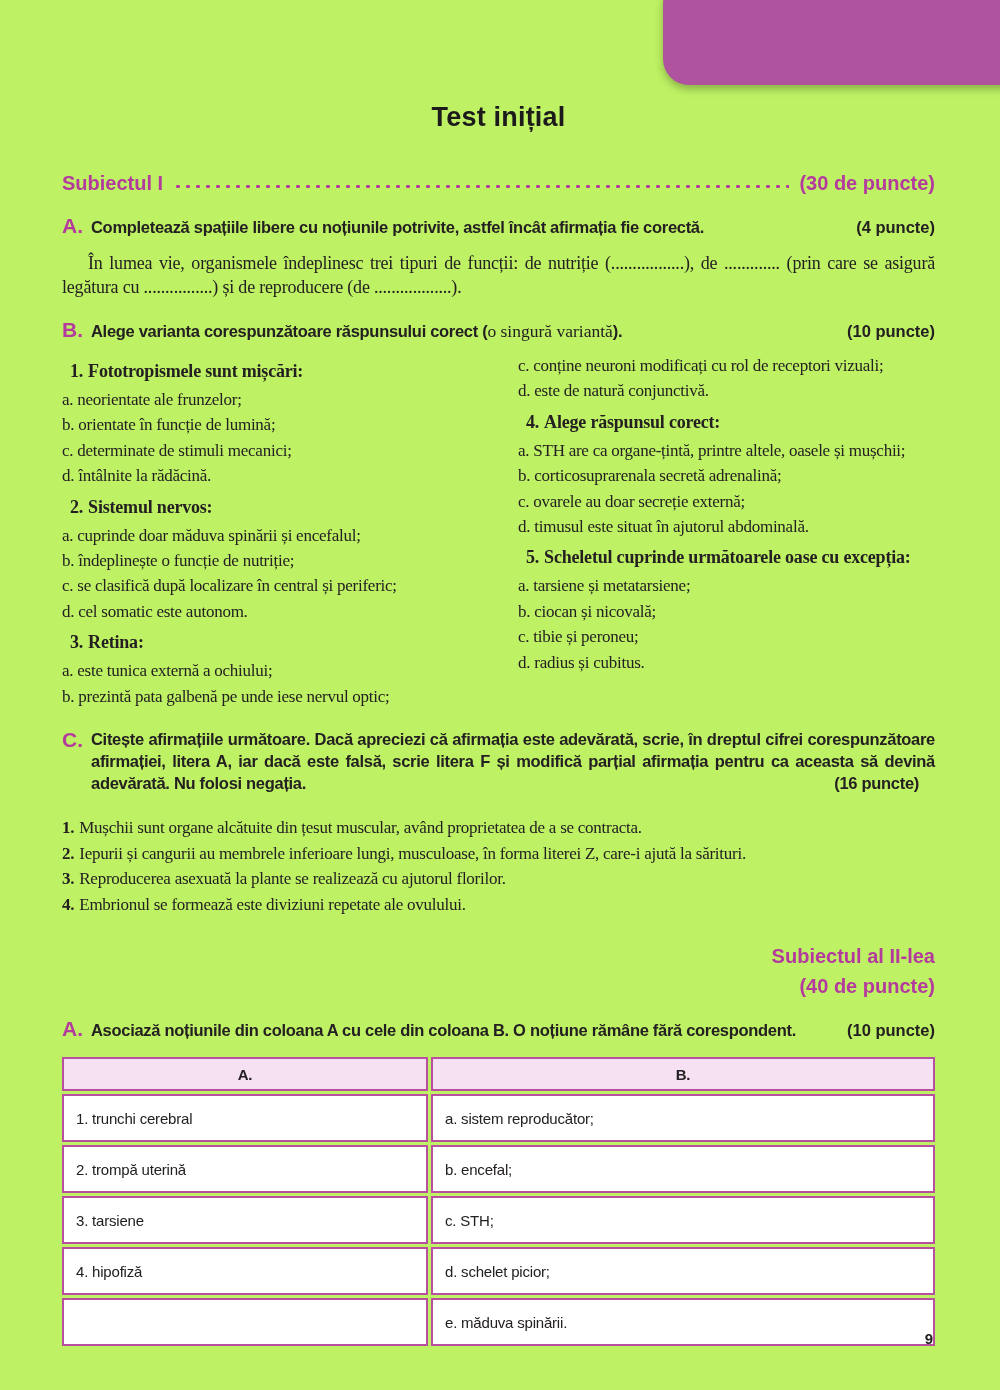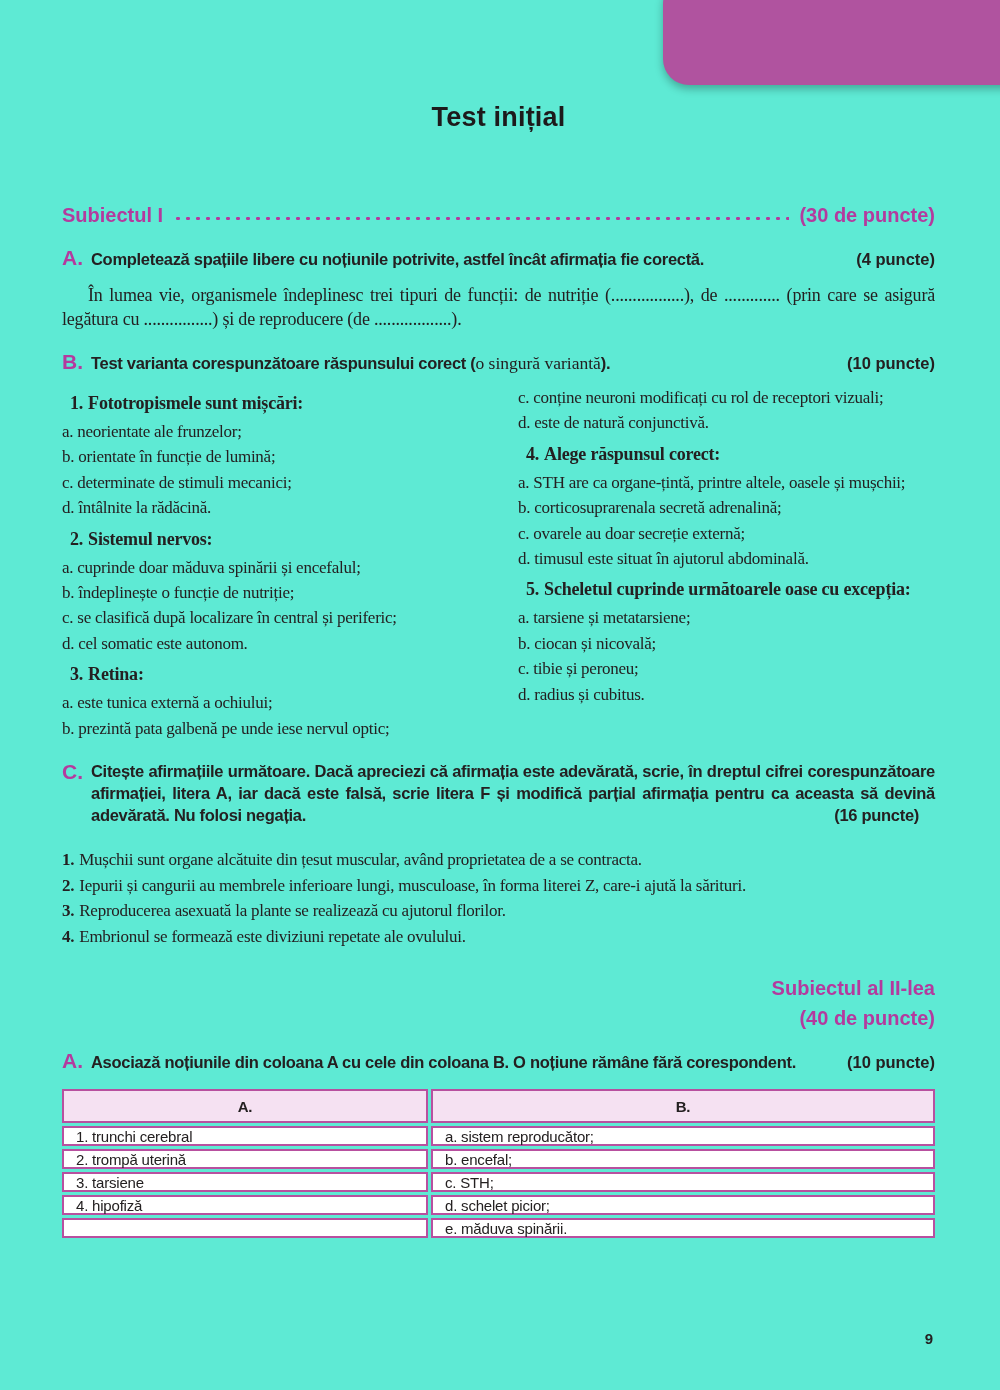--- a/index.html
+++ b/index.html
@@ -7,21 +7,21 @@
     --box-pink:#b0539f;
     --tbl-border:#b8509f;
     --tbl-head-bg:#f5e1f2;
     --ink:#242021;
   }
   *{margin:0;padding:0;box-sizing:border-box;}
   html,body{background:#ffffff;}
   .page{
     position:relative;
     width:1000px;height:1390px;
-    background:#5eead4;
+    background:#bef264;
     overflow:hidden;
     color:var(--ink);
     font-family:"Liberation Sans",sans-serif;
   }
   .corner-box{
     position:absolute;
     left:663px;top:-22px;
     width:390px;height:107px;
     background:var(--box-pink);
     border-radius:26px;
@@ -36,21 +36,21 @@
     text-align:center;
     font-size:27px;
     font-weight:bold;
     letter-spacing:0.2px;
     color:#1d1a1b;
   }
   
   .subject-line{
     display:flex;
     align-items:flex-end;
-    margin-top:70px;
+    margin-top:38px;
   }
   .subject-line.second{margin-top:27px;flex-direction:column;}
   .subject-name,.subject-points{
     font-size:20px;
     font-weight:bold;
     color:var(--magenta);
     white-space:nowrap;
     line-height:24px;
   }
   .leader{
@@ -165,21 +165,21 @@
     grid-template-columns:366px 1fr;
     gap:3px;
   }
   .cell{
     border:2px solid var(--tbl-border);
     background:#ffffff;
     display:flex;
     align-items:center;
     font-size:15px;
     letter-spacing:-0.2px;
-    height:20px;
+    height:48px;
     padding:0 12px;
   }
   .cell.head{
     background:var(--tbl-head-bg);
     justify-content:center;
     height:34px;
     font-weight:bold;
   }
   .page-number{
     position:absolute;
@@ -207,21 +207,21 @@
 
     <div class="sec-header">
       <span class="sec-letter">A.</span>
       <span class="sec-text">Completează spațiile libere cu noțiunile potrivite, astfel încât afirmația fie corectă.</span>
       <span class="sec-points">(4 puncte)</span>
     </div>
     <p class="fill-paragraph">În lumea vie, organismele îndeplinesc trei tipuri de funcții: de nutriție (.................), de ............. (prin care se asigură legătura cu ................) și de reproducere (de ..................).</p>
 
     <div class="sec-header">
       <span class="sec-letter">B.</span>
-      <span class="sec-text"><span>Test varianta corespunzătoare răspunsului corect (</span><span class="normal">o singură variantă</span><span>).</span></span>
+      <span class="sec-text"><span>Alege varianta corespunzătoare răspunsului corect (</span><span class="normal">o singură variantă</span><span>).</span></span>
       <span class="sec-points">(10 puncte)</span>
     </div>
 
     <div class="columns">
       <div class="col col-left">
         <div>
           <p class="q-title"><span class="q-num">1.</span><span>Fototropismele sunt mișcări:</span></p>
           <p class="opt">a. neorientate ale frunzelor;</p>
           <p class="opt">b. orientate în funcție de lumină;</p>
           <p class="opt">c. determinate de stimuli mecanici;</p>

